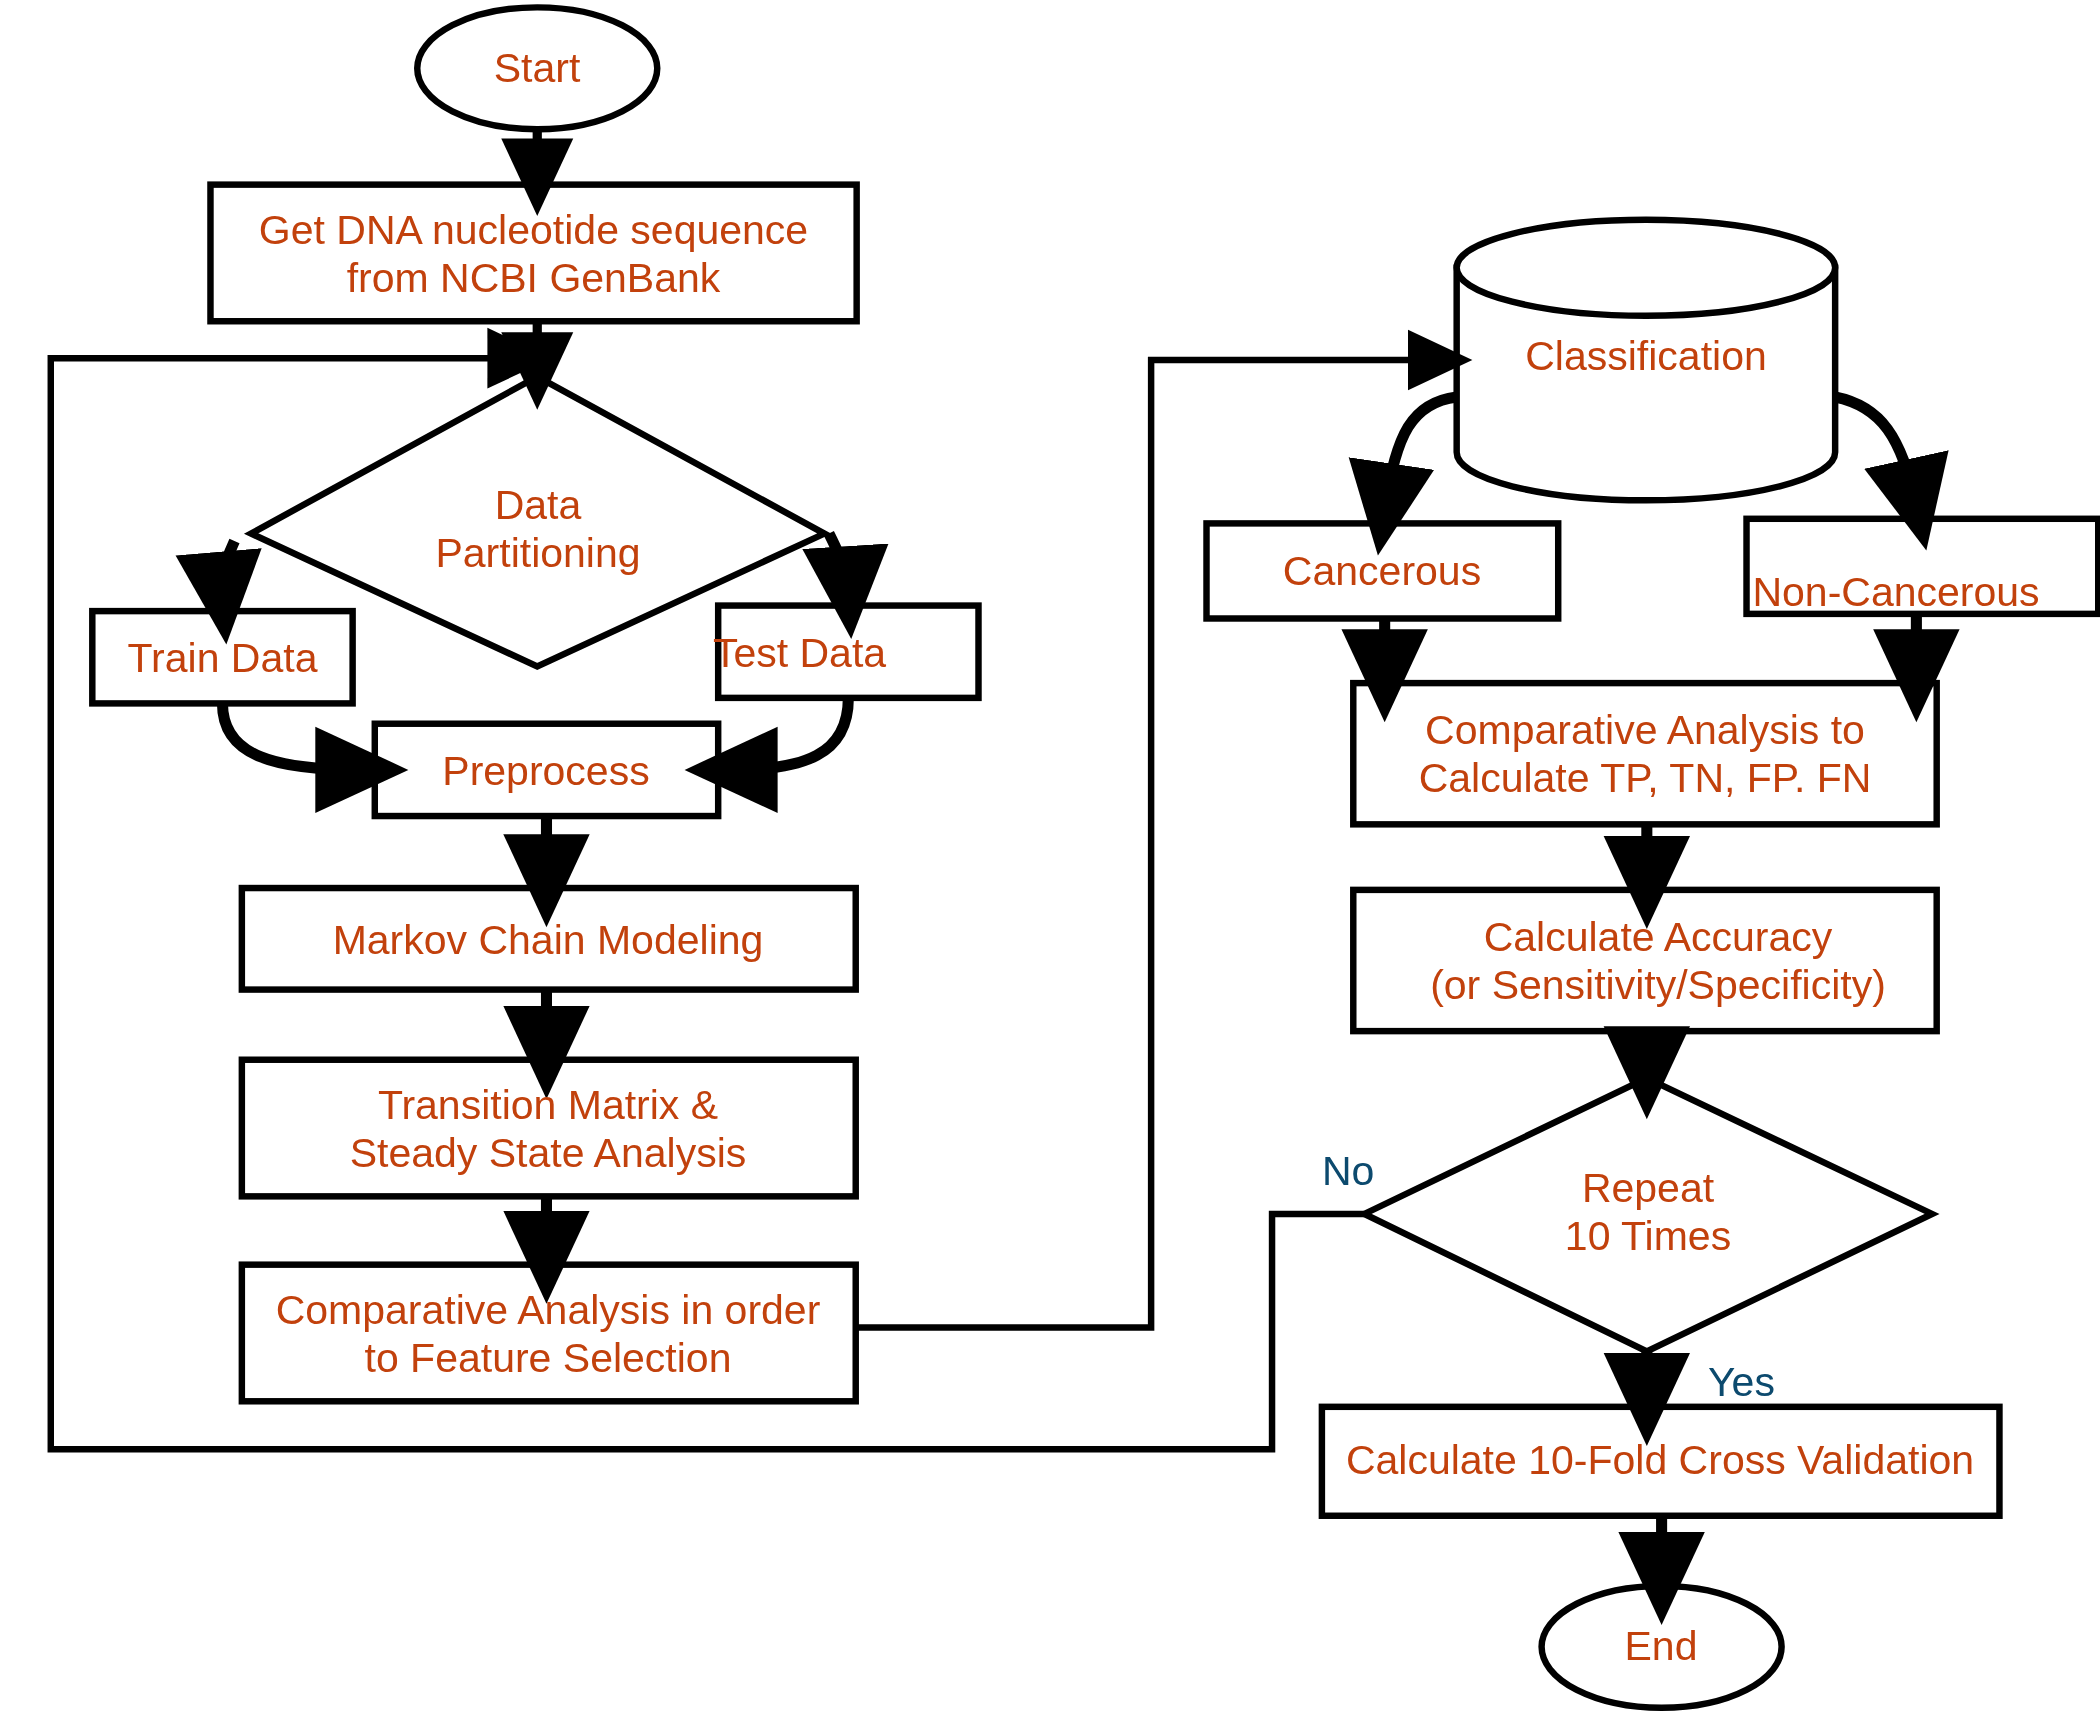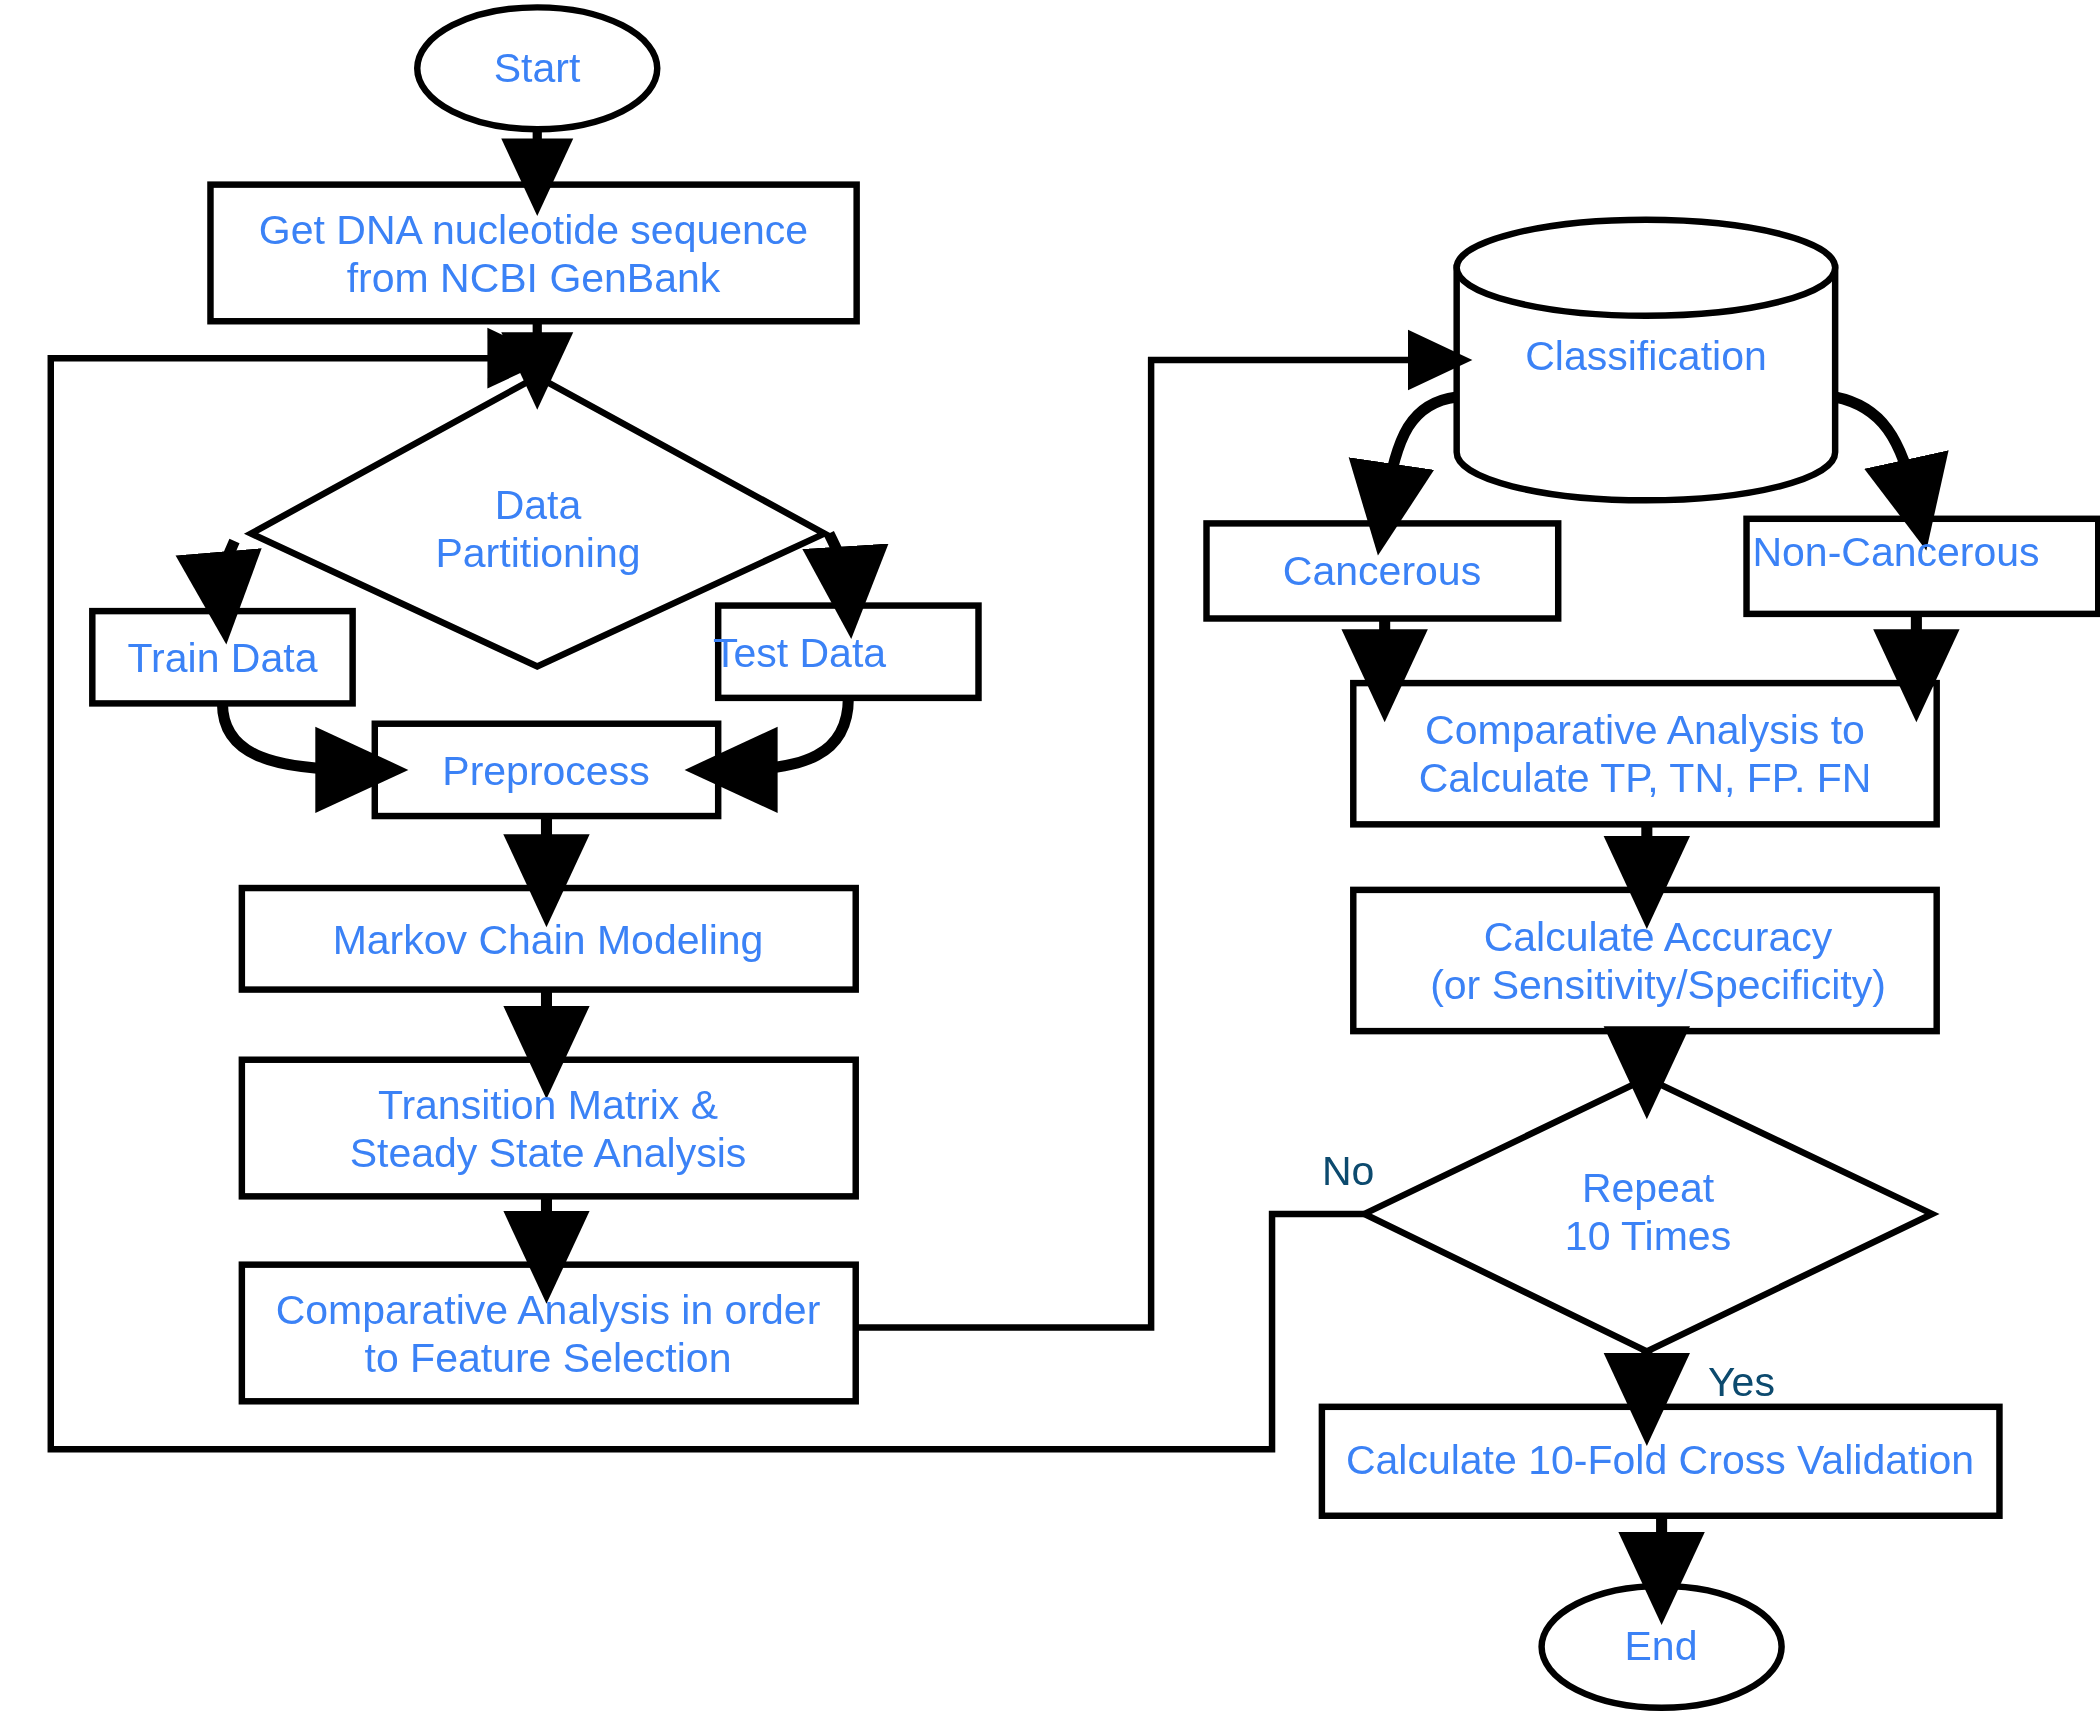--- a/index.html
+++ b/index.html
@@ -24,21 +24,21 @@
     top: 0;
     width: 2101px;
     height: 1729px;
   }
   .node-label {
     position: absolute;
     display: flex;
     align-items: center;
     justify-content: center;
     text-align: center;
-    color: #3b82f6;
+    color: #c2410c;
     font-family: "Liberation Sans", sans-serif;
     line-height: 1.18;
     white-space: pre-line;
     pointer-events: none;
   }
   .edge-label {
     position: absolute;
     color: #0c4a6e;
     font-family: "Liberation Sans", sans-serif;
     white-space: nowrap;
@@ -157,21 +157,21 @@
   <div class="node-label f44" style="left:245px; top:1080px; width:606px; height:98px;">Transition Matrix &amp;
 Steady State Analysis</div>
 
   <div class="node-label f44" style="left:245px; top:1285px; width:606px; height:98px;">Comparative Analysis in order
 to Feature Selection</div>
 
   <div class="node-label f44" style="left:1526px; top:330px; width:240px; height:52px;">Classification</div>
 
   <div class="node-label f44" style="left:1210px; top:546px; width:344px; height:50px;">Cancerous</div>
 
-  <div class="node-label f44" style="left:1750px; top:527px; width:292px; height:50px;">Non-Cancerous</div>
+  <div class="node-label f44" style="left:1750px; top:567px; width:292px; height:50px;">Non-Cancerous</div>
 
   <div class="node-label f44" style="left:1357px; top:705px; width:576px; height:98px;">Comparative Analysis to
 Calculate TP, TN, FP. FN</div>
 
   <div class="node-label f44" style="left:1357px; top:912px; width:576px; height:98px;margin-left:13px;">Calculate Accuracy
 (or Sensitivity/Specificity)</div>
 
   <div class="node-label f44" style="left:1527px; top:1161px; width:242px; height:102px;">Repeat
 10 Times</div>
 

